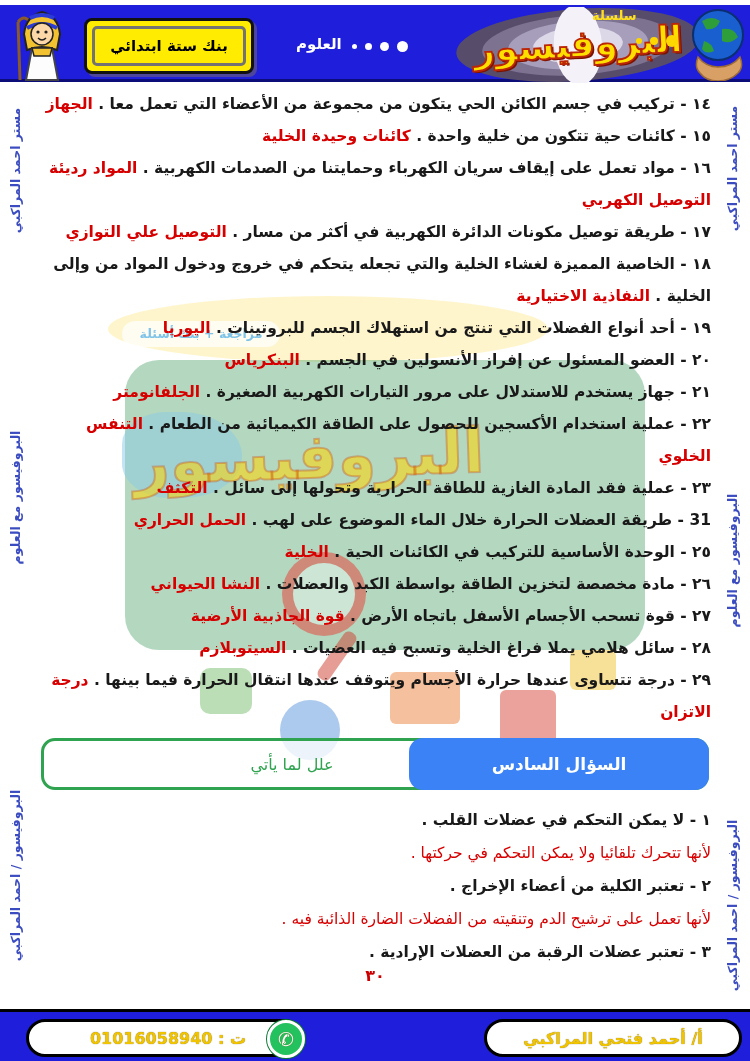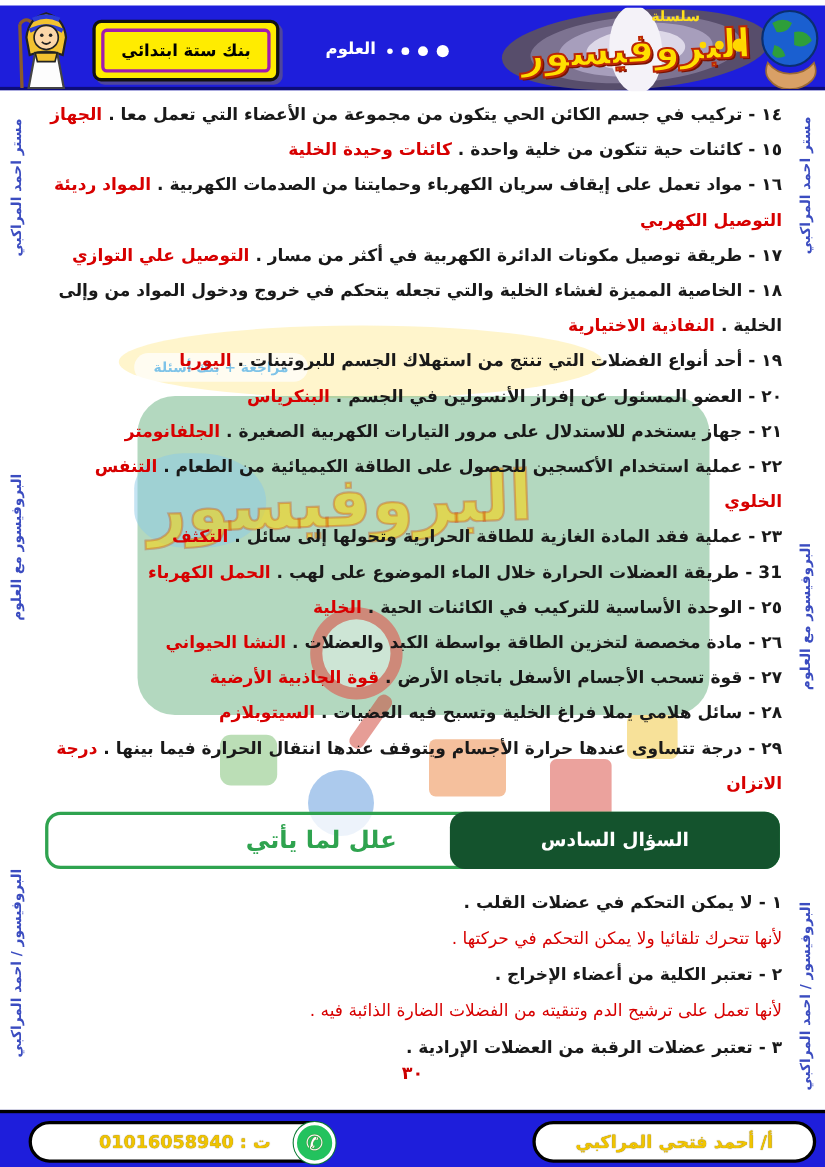--- a/index.html
+++ b/index.html
@@ -7,21 +7,21 @@
   body { position:relative; overflow:hidden; background:#fff;
          font-family:"DejaVu Sans", sans-serif; }
 
   
   .header { position:absolute; top:5px; left:0; width:750px; height:77px;
             background:#1e1edb; border-bottom:3px solid #0d0d7a; z-index:3; }
   .pharaoh { position:absolute; left:6px; top:3px; }
   .grade-badge { position:absolute; left:84px; top:13px; width:170px; height:56px;
                  background:#ffec00; border:3px solid #111; border-radius:8px;
                  box-shadow:3px 3px 0 rgba(90,80,140,.8); }
-  .grade-badge-inner { position:absolute; inset:5px; border:3px solid #a21caf;
+  .grade-badge-inner { position:absolute; inset:5px; border:3px solid #737373;
                  border-radius:5px; background:#ffec00; display:flex;
                  align-items:center; justify-content:center;
                  font-size:15px; font-weight:bold; color:#000; }
   .subject { position:absolute; left:296px; top:30px; color:#fff;
              font-size:15px; font-weight:bold; }
   .dots { position:absolute; display:flex; align-items:center; gap:8px; }
   .dots-white { left:352px; top:36px; }
   .dots-yellow { left:636px; top:30px; }
   .dot { border-radius:50%; display:inline-block; }
   .eye-graphic { position:absolute; left:452px; top:2px; }
@@ -69,25 +69,25 @@
   .content { position:absolute; top:88px; right:39px; left:39px; z-index:2;
              direction:rtl; text-align:right; }
   .def-line { font-size:15.5px; font-weight:bold; line-height:32px; color:#191919; }
   .item-number { color:#191919; }
   .answer { color:#d70000; }
 
   .q6-box { position:relative; height:52px; margin:10px 2px 14px;
             border:3px solid #2fa34f; border-radius:14px;
             background:rgba(255,255,255,.78); }
   .q6-tab { position:absolute; right:-3px; top:-3px; bottom:-3px; width:300px;
-            background:#14532d; border-radius:14px; display:flex; align-items:center;
+            background:#3b82f6; border-radius:14px; display:flex; align-items:center;
             justify-content:center; color:#fff; font-size:17px; font-weight:bold; }
   .q6-title { position:absolute; left:128px; top:0; bottom:0; width:240px;
             display:flex; align-items:center; justify-content:center;
-            color:#2fa34f; font-size:22px; font-weight:bold; }
+            color:#2fa34f; font-size:16px; font-weight:normal; }
   .q6-q { font-size:15.5px; font-weight:bold; line-height:33px; color:#191919; }
   .q6-a { font-size:15.5px; font-weight:normal; line-height:33px; color:#d70000; }
 
   .page-number { position:absolute; left:0; right:0; top:966px; text-align:center;
             color:#cc0000; font-size:16px; font-weight:bold; z-index:2; }
 
   
   .footer { position:absolute; left:0; bottom:0; width:750px; height:52px;
             background:#1e1edb; border-top:3px solid #000; z-index:3; }
   .pill { position:absolute; top:7px; height:38px; background:#fff;
@@ -187,21 +187,21 @@
       <div class="def-line"><span class="item-number">١٤ - </span><span class="q">تركيب في جسم الكائن الحي يتكون من مجموعة من الأعضاء التي تعمل معا . </span><span class="answer">الجهاز</span></div>
       <div class="def-line"><span class="item-number">١٥ - </span><span class="q">كائنات حية تتكون من خلية واحدة . </span><span class="answer">كائنات وحيدة الخلية</span></div>
       <div class="def-line"><span class="item-number">١٦ - </span><span class="q">مواد تعمل على إيقاف سريان الكهرباء وحمايتنا من الصدمات الكهربية . </span><span class="answer">المواد رديئة التوصيل الكهربي</span></div>
       <div class="def-line"><span class="item-number">١٧ - </span><span class="q">طريقة توصيل مكونات الدائرة الكهربية في أكثر من مسار . </span><span class="answer">التوصيل علي التوازي</span></div>
       <div class="def-line"><span class="item-number">١٨ - </span><span class="q">الخاصية المميزة لغشاء الخلية والتي تجعله يتحكم في خروج ودخول المواد من وإلى الخلية . </span><span class="answer">النفاذية الاختيارية</span></div>
       <div class="def-line"><span class="item-number">١٩ - </span><span class="q">أحد أنواع الفضلات التي تنتج من استهلاك الجسم للبروتينات . </span><span class="answer">اليوريا</span></div>
       <div class="def-line"><span class="item-number">٢٠ - </span><span class="q">العضو المسئول عن إفراز الأنسولين في الجسم . </span><span class="answer">البنكرياس</span></div>
       <div class="def-line"><span class="item-number">٢١ - </span><span class="q">جهاز يستخدم للاستدلال على مرور التيارات الكهربية الصغيرة . </span><span class="answer">الجلفانومتر</span></div>
       <div class="def-line"><span class="item-number">٢٢ - </span><span class="q">عملية استخدام الأكسجين للحصول على الطاقة الكيميائية من الطعام . </span><span class="answer">التنفس الخلوي</span></div>
       <div class="def-line"><span class="item-number">٢٣ - </span><span class="q">عملية فقد المادة الغازية للطاقة الحرارية وتحولها إلى سائل . </span><span class="answer">التكثف</span></div>
-      <div class="def-line"><span class="item-number">31 - </span><span class="q">طريقة العضلات الحرارة خلال الماء الموضوع على لهب . </span><span class="answer">الحمل الكهرباء</span></div>
+      <div class="def-line"><span class="item-number">31 - </span><span class="q">طريقة العضلات الحرارة خلال الماء الموضوع على لهب . </span><span class="answer">الحمل الحراري</span></div>
       <div class="def-line"><span class="item-number">٢٥ - </span><span class="q">الوحدة الأساسية للتركيب في الكائنات الحية . </span><span class="answer">الخلية</span></div>
       <div class="def-line"><span class="item-number">٢٦ - </span><span class="q">مادة مخصصة لتخزين الطاقة بواسطة الكبد والعضلات . </span><span class="answer">النشا الحيواني</span></div>
       <div class="def-line"><span class="item-number">٢٧ - </span><span class="q">قوة تسحب الأجسام الأسفل باتجاه الأرض . </span><span class="answer">قوة الجاذبية الأرضية</span></div>
       <div class="def-line"><span class="item-number">٢٨ - </span><span class="q">سائل هلامي يملا فراغ الخلية وتسبح فيه العضيات . </span><span class="answer">السيتوبلازم</span></div>
       <div class="def-line"><span class="item-number">٢٩ - </span><span class="q">درجة تتساوى عندها حرارة الأجسام ويتوقف عندها انتقال الحرارة فيما بينها . </span><span class="answer">درجة الاتزان</span></div>
     </div>
 
   <div class="q6-box">
     <div class="q6-tab">السؤال السادس</div>
     <div class="q6-title">علل لما يأتي</div>

